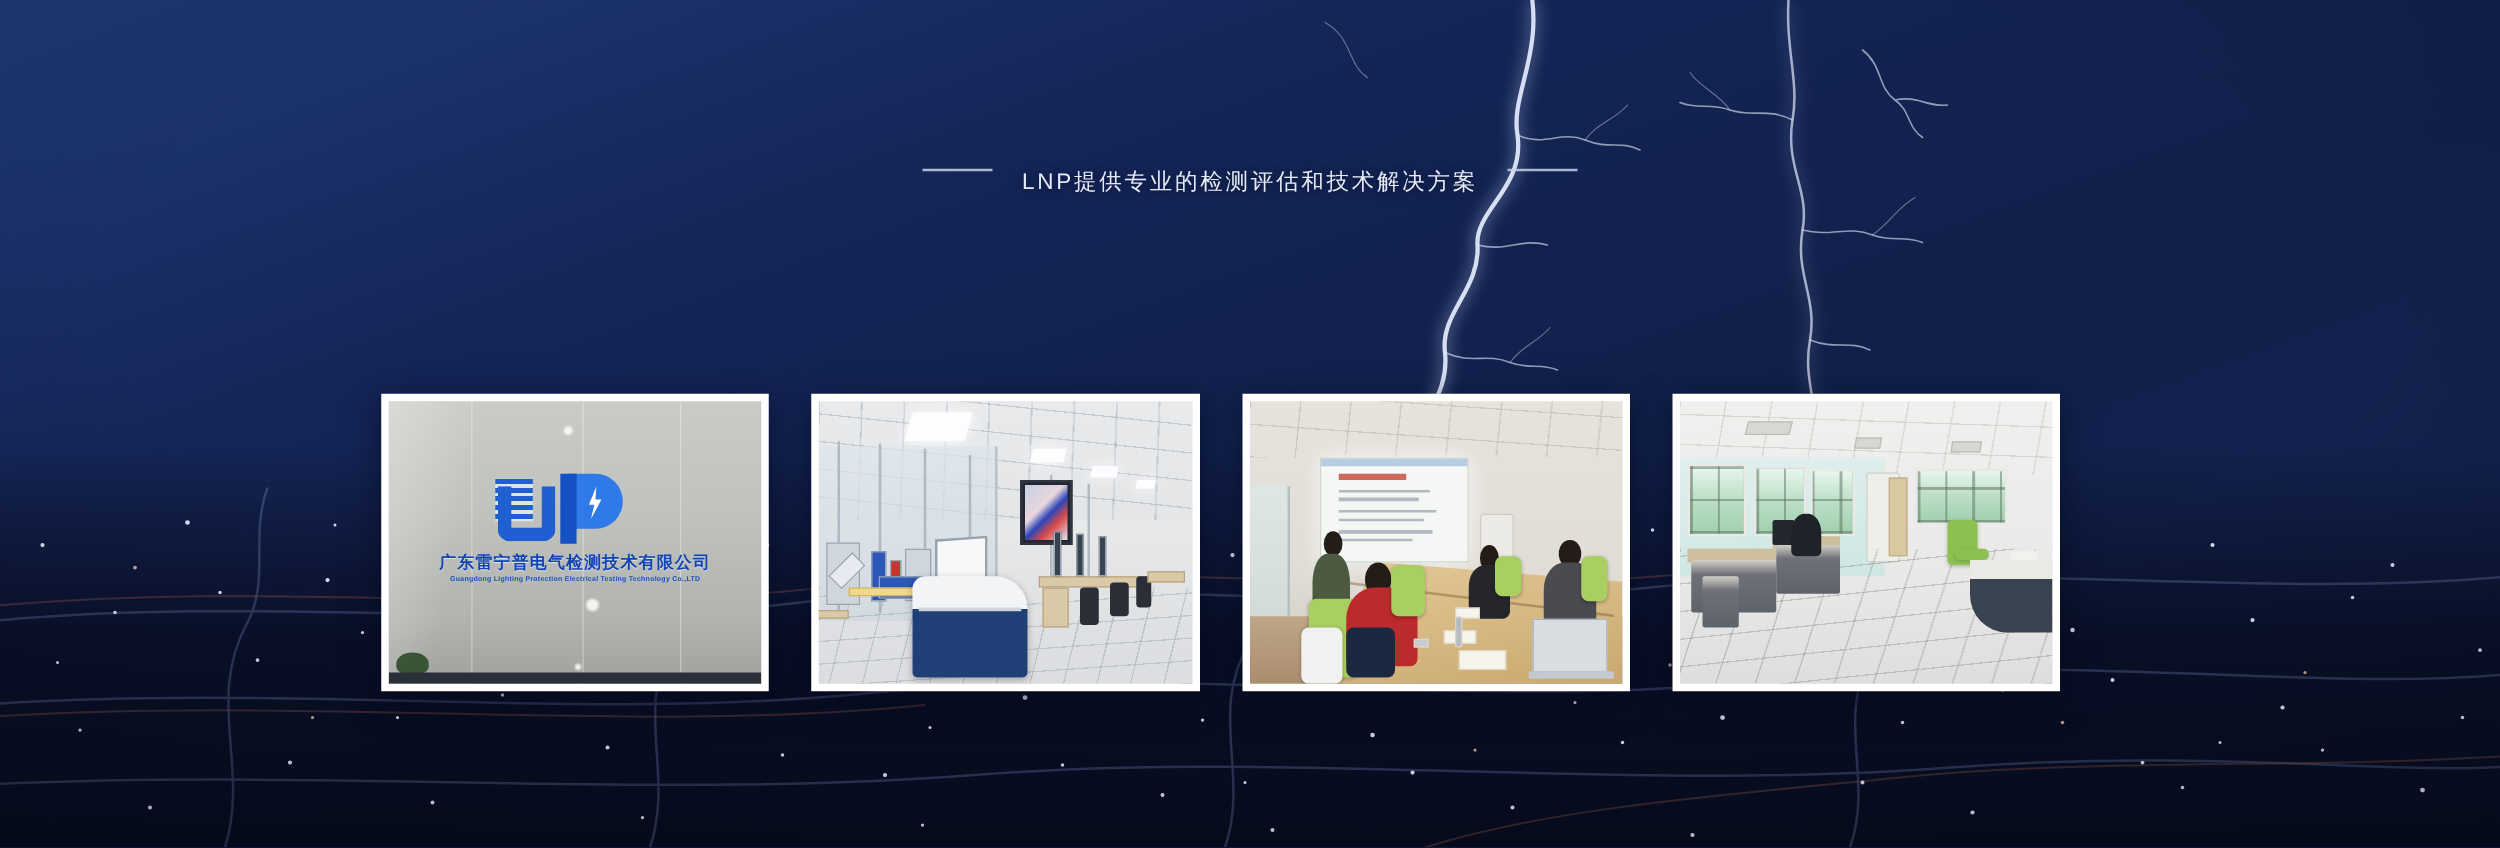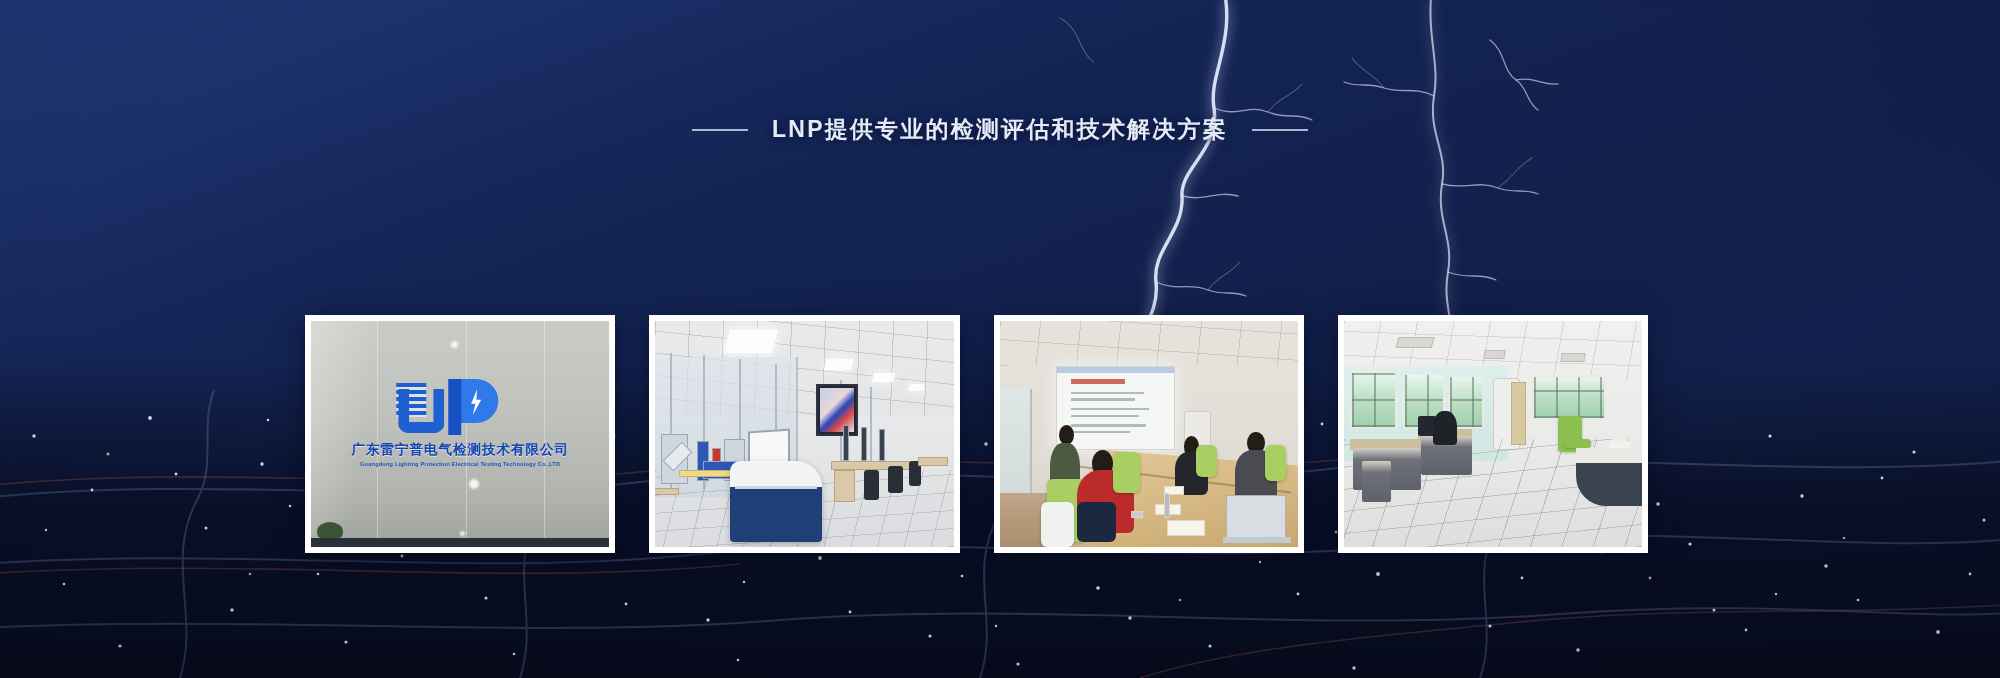--- a/index.html
+++ b/index.html
@@ -44,22 +44,23 @@
     font-size:57px;line-height:1.12;font-weight:bold;color:#ffffff;
     letter-spacing:2px;
     text-shadow:0 2px 14px rgba(6,14,45,.85),0 0 30px rgba(30,60,140,.5);
     white-space:nowrap;
   }
   .subline{
     margin-top:18px;display:flex;align-items:center;justify-content:center;gap:24px;
     white-space:nowrap;
   }
   .subline .txt{
-    font-size:23px;color:#e4eaf6;letter-spacing:2.2px;font-weight:700;
+    font-size:18px;color:#e4eaf6;letter-spacing:2.2px;font-weight:400;
     text-shadow:0 1px 8px rgba(6,14,45,.8);
+    margin-top:19px;
   }
   .rule{display:block;width:56px;height:2px;background:#c6d2e8;opacity:.85;}
 
   
   .photo-row{
     position:absolute;left:305px;top:315px;width:1343px;height:238px;
     display:flex;gap:34px;z-index:6;
   }
   .photo-card{
     flex:1 1 0;background:#ffffff;padding:6px;

